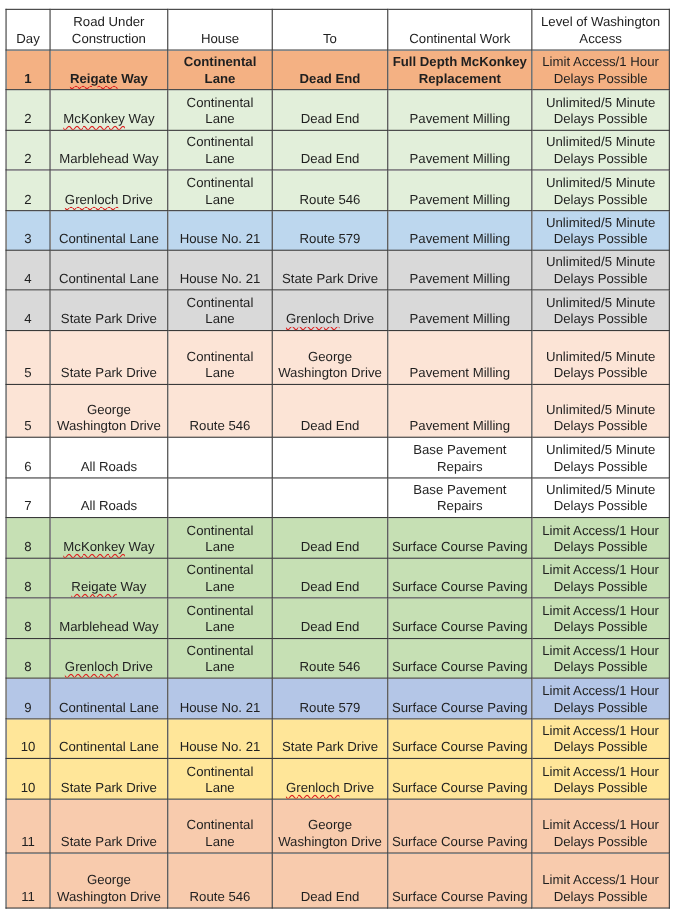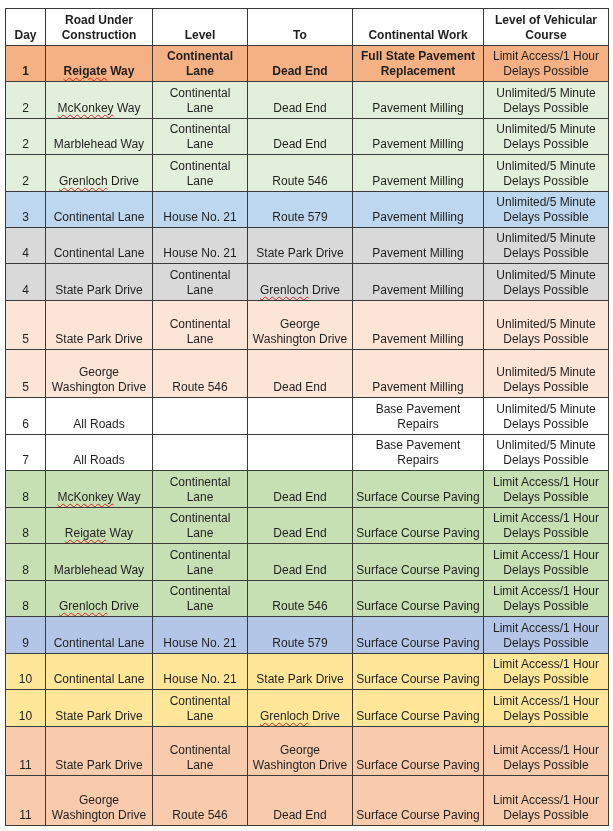--- a/index.html
+++ b/index.html
@@ -2,54 +2,54 @@
 <html><head>
 <meta charset="utf-8">
 <style>
   html, body { margin:0; padding:0; background:#ffffff; }
   body { width:613px; height:831px; position:relative; overflow:hidden;
          font-family:"Liberation Sans", sans-serif; color:#1f1f1f; }
   table { position:absolute; left:5px; top:8px; border-collapse:collapse;
           table-layout:fixed; width:603px; font-size:12px; line-height:15px; }
   td, th { border:1px solid #3a3a3a; text-align:center; vertical-align:bottom;
            padding:1px 2px 2px 2px; overflow:hidden; }
-  th { font-weight:bold; background:#ffffff; height:33px; }
+  th { font-weight:normal; background:#ffffff; height:33px; }
   .bold td { font-weight:bold; }
   .bold td.lvl { font-weight:normal; }
   .sp { text-decoration: underline wavy #d22; text-decoration-thickness:1px; text-underline-offset:2px; }
 </style>
 </head>
 <body>
 
 <table>
   <colgroup>
     <col style="width:40px">
       <col style="width:107px">
       <col style="width:95px">
     <col style="width:105px">
       <col style="width:131px">
       <col style="width:125px">
   </colgroup>
   <thead>
     <tr>
       <th>Day</th>
       <th>Road Under Construction</th>
-      <th>Level</th>
+      <th>House</th>
       <th>To</th>
       <th>Continental Work</th>
-      <th>Level of Vehicular Course</th>
+      <th>Level of Washington Access</th>
     </tr>
   </thead>
   <tbody id="tbody">
       <tr class="bold" style="background: rgb(244, 177, 131); height: 36px;">
         <td>1</td>
         <td><span class="sp">Reigate</span> Way</td>
         <td>Continental Lane</td>
         <td>Dead End</td>
-        <td>Full State Pavement Replacement</td>
+        <td>Full Depth McKonkey Replacement</td>
         <td class="lvl">Limit Access/1 Hour Delays Possible</td>
       </tr>
       <tr style="background: rgb(226, 239, 218); height: 37px;">
         <td>2</td>
         <td><span class="sp">McKonkey</span> Way</td>
         <td>Continental Lane</td>
         <td>Dead End</td>
         <td>Pavement  Milling</td>
         <td class="lvl">Unlimited/5 Minute Delays Possible</td>
       </tr>

